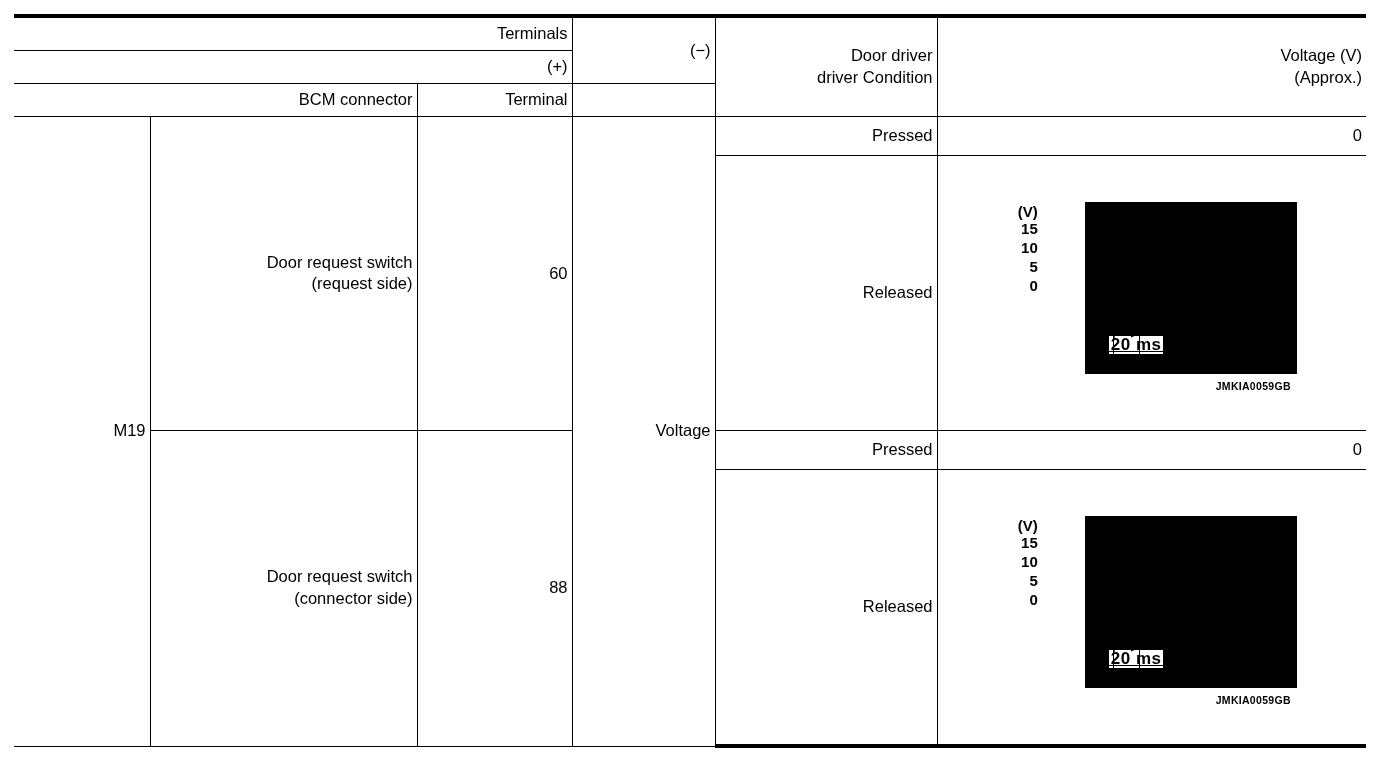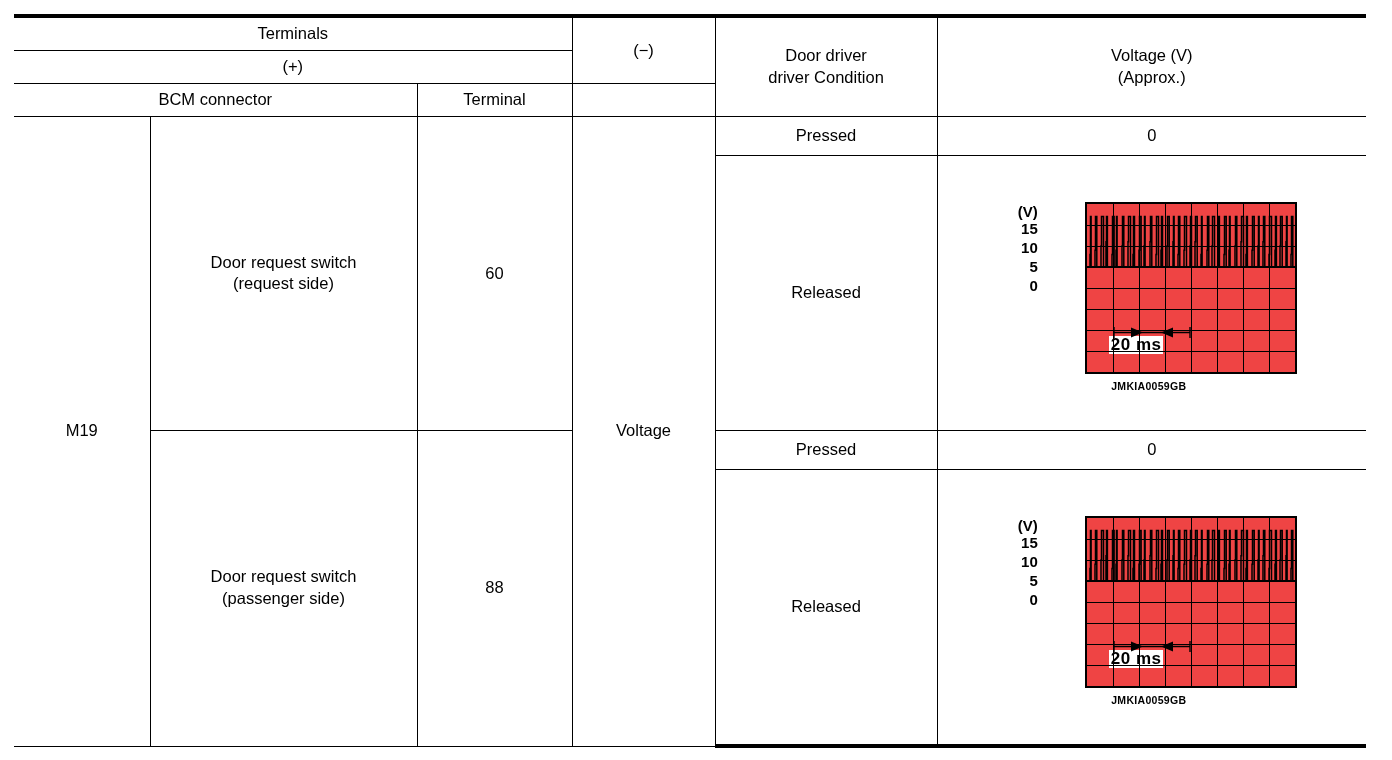--- a/index.html
+++ b/index.html
@@ -15,21 +15,21 @@
   table.spec{
     position:absolute;
     left:14px;top:14px;
     width:1352px;height:734px;
     border-collapse:collapse;
     table-layout:fixed;
     font-size:16.5px;
   }
   table.spec td{
     border:1px solid #000;
-    text-align:center;
+    text-align:right;
     vertical-align:middle;
     padding:0 4px;
     line-height:1.32;
   }
   
   table.spec tr > td:first-child{border-left:none;}
   table.spec tr > td:last-child{border-right:none;}
 
   .thick-top{border-top:4px solid #000 !important;}
   .thick-bot{border-bottom:4px solid #000 !important;}
@@ -56,21 +56,21 @@
     padding-right:3px;
     box-sizing:border-box;
   }
   .yaxis .ylab{height:19px;display:flex;align-items:center;}
   .yaxis .ytop{margin-bottom:-2px;}
   .grid{
     position:relative;
     width:208px;height:168px;
     border:2px solid #000;
     box-sizing:content-box;
-    background:#ef4444;
+    background:#000000;
     margin-left:44px;
   }
   .grid .vline,.grid .hline{position:absolute;background:#000;}
   .grid .vline{width:1px;top:0;bottom:0;}
   .grid .hline{height:1px;left:0;right:0;}
 
   .trace{position:absolute;left:0;top:0;width:208px;height:168px;}
   .marker{
     position:absolute;
     left:26px;top:122px;width:78px;height:13px;
@@ -190,21 +190,21 @@
             </div>
             <div class="scope-code">JMKIA0059GB</div>
           </div>
         </div>
       </td>
     </tr>
 
     <tr>
       <td rowspan="2">
         <div>Door request switch</div>
-        <div>(passenger side)</div>
+        <div>(connector side)</div>
       </td>
       <td rowspan="2">88</td>
       <td style="height:38px">Pressed</td>
       <td>0</td>
     </tr>
 
     <tr>
       <td class="thick-bot">Released</td>
       <td class="thick-bot">
         <div class="scope-wrap">

